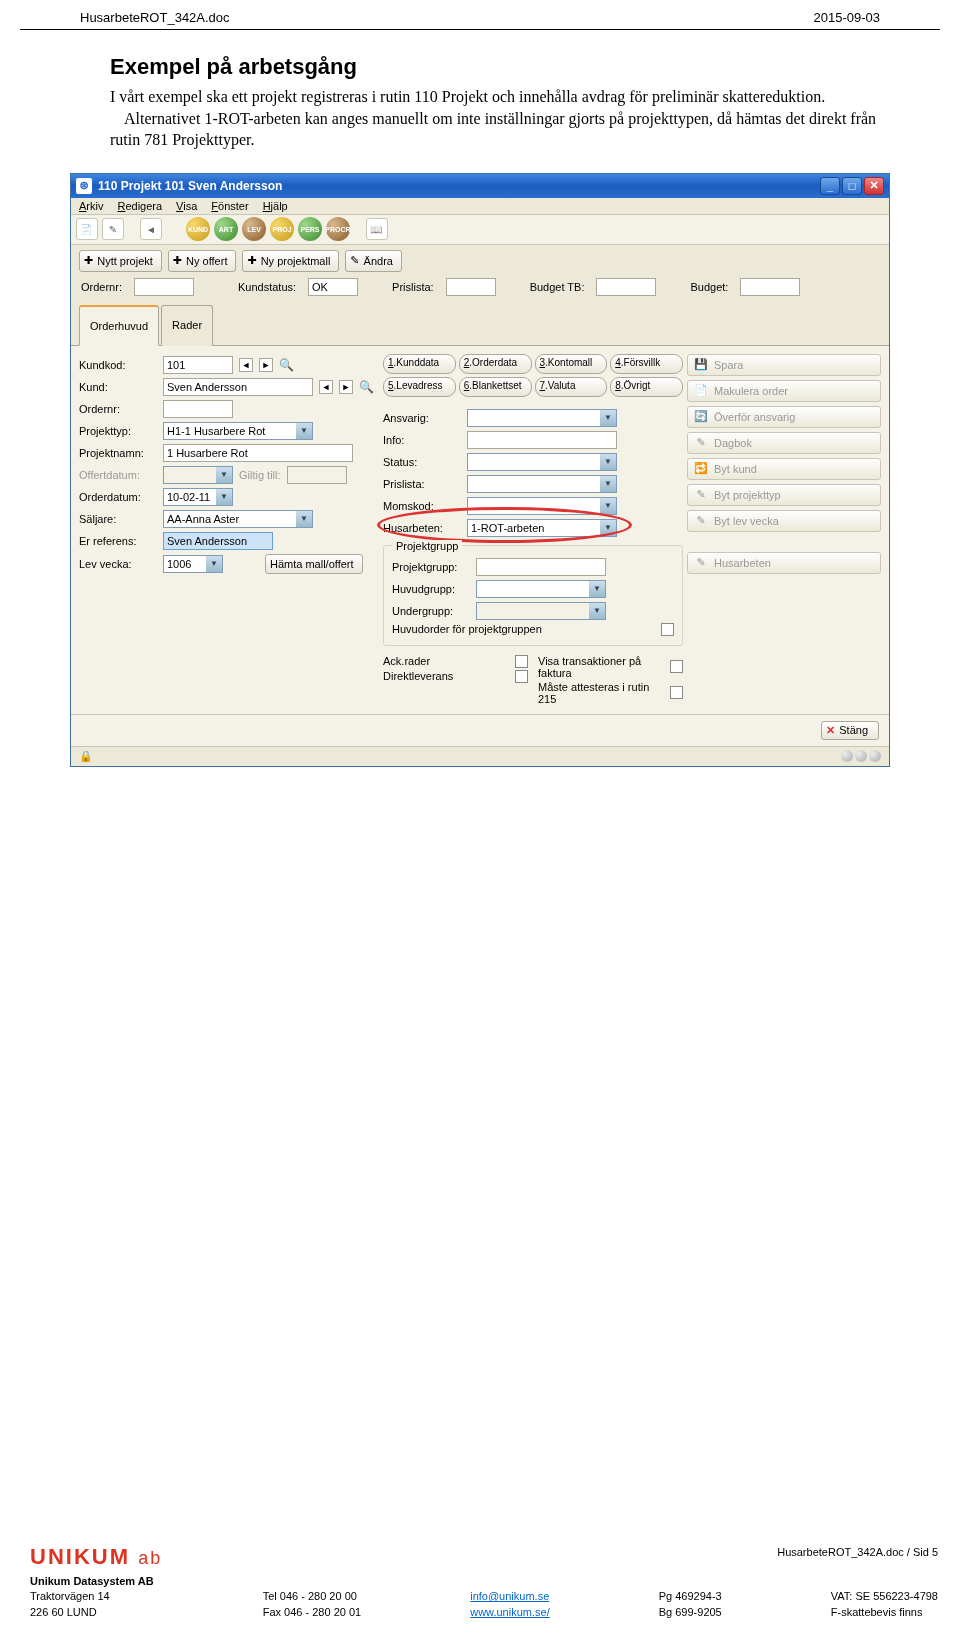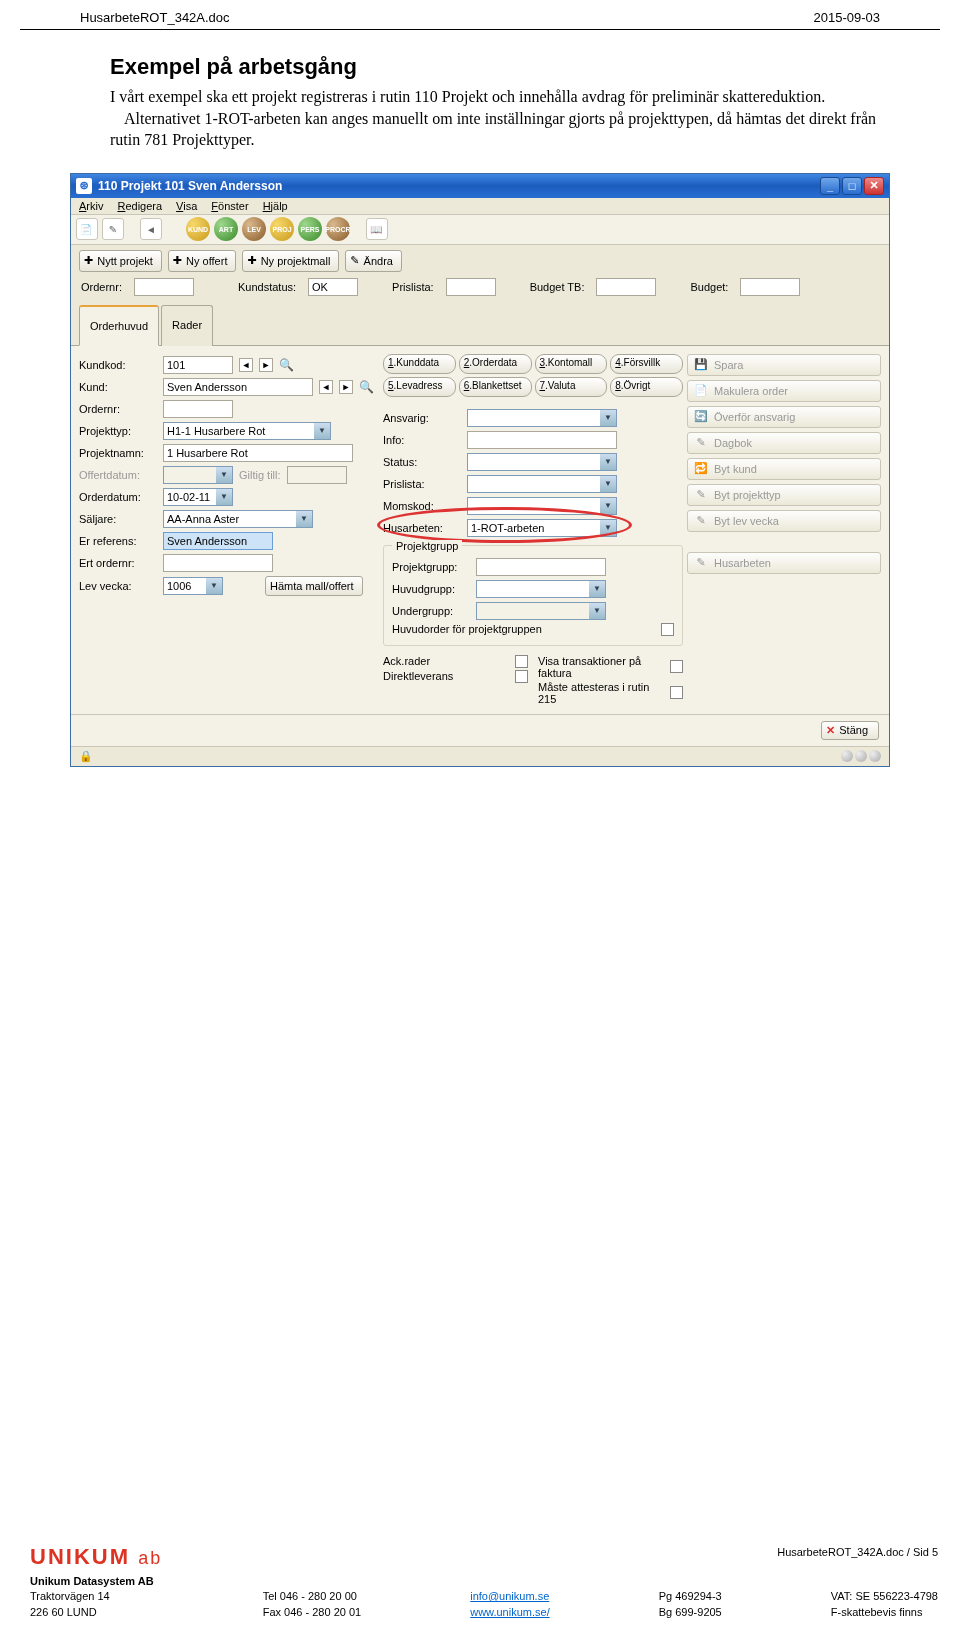--- a/index.html
+++ b/index.html
@@ -413,21 +413,21 @@
         <span class="navbtn">◄</span>
         <span class="navbtn">►</span>
         <span class="magglass">🔍</span>
       </div>
       <div class="frow">
           <label>Ordernr:</label>
         <input style="width: 70px;">
       </div>
       <div class="frow">
           <label>Projekttyp:</label>
-        <div class="sel" style="width:168px">
+        <div class="sel" style="width:150px">
             <span>H1-1 Husarbere Rot</span>
             <span class="arrow">▼</span>
           </div>
       </div>
       <div class="frow">
           <label>Projektnamn:</label>
         <input style="width: 190px;" value="1 Husarbere Rot">
       </div>
       <div class="frow disabled">
           <label>Offertdatum:</label>
@@ -448,24 +448,20 @@
       <div class="frow">
           <label>Säljare:</label>
         <div class="sel" style="width:150px">
             <span>AA-Anna Aster</span>
             <span class="arrow">▼</span>
           </div>
       </div>
       <div class="frow">
           <label>Er referens:</label>
         <input style="width: 110px; background: rgb(205, 227, 248); border-color: rgb(106, 158, 212);" value="Sven Andersson">
-      </div>
-      <div class="frow">
-          <label>Ert ordernr:</label>
-        <input style="width: 110px;">
       </div>
       <div class="frow">
           <label>Lev vecka:</label>
         <div class="sel" style="width:60px">
             <span>1006</span>
             <span class="arrow">▼</span>
           </div>
         <div style="width:30px"></div>
         <div class="btn" style="height:20px">
             <span>Hämta mall/offert</span>

